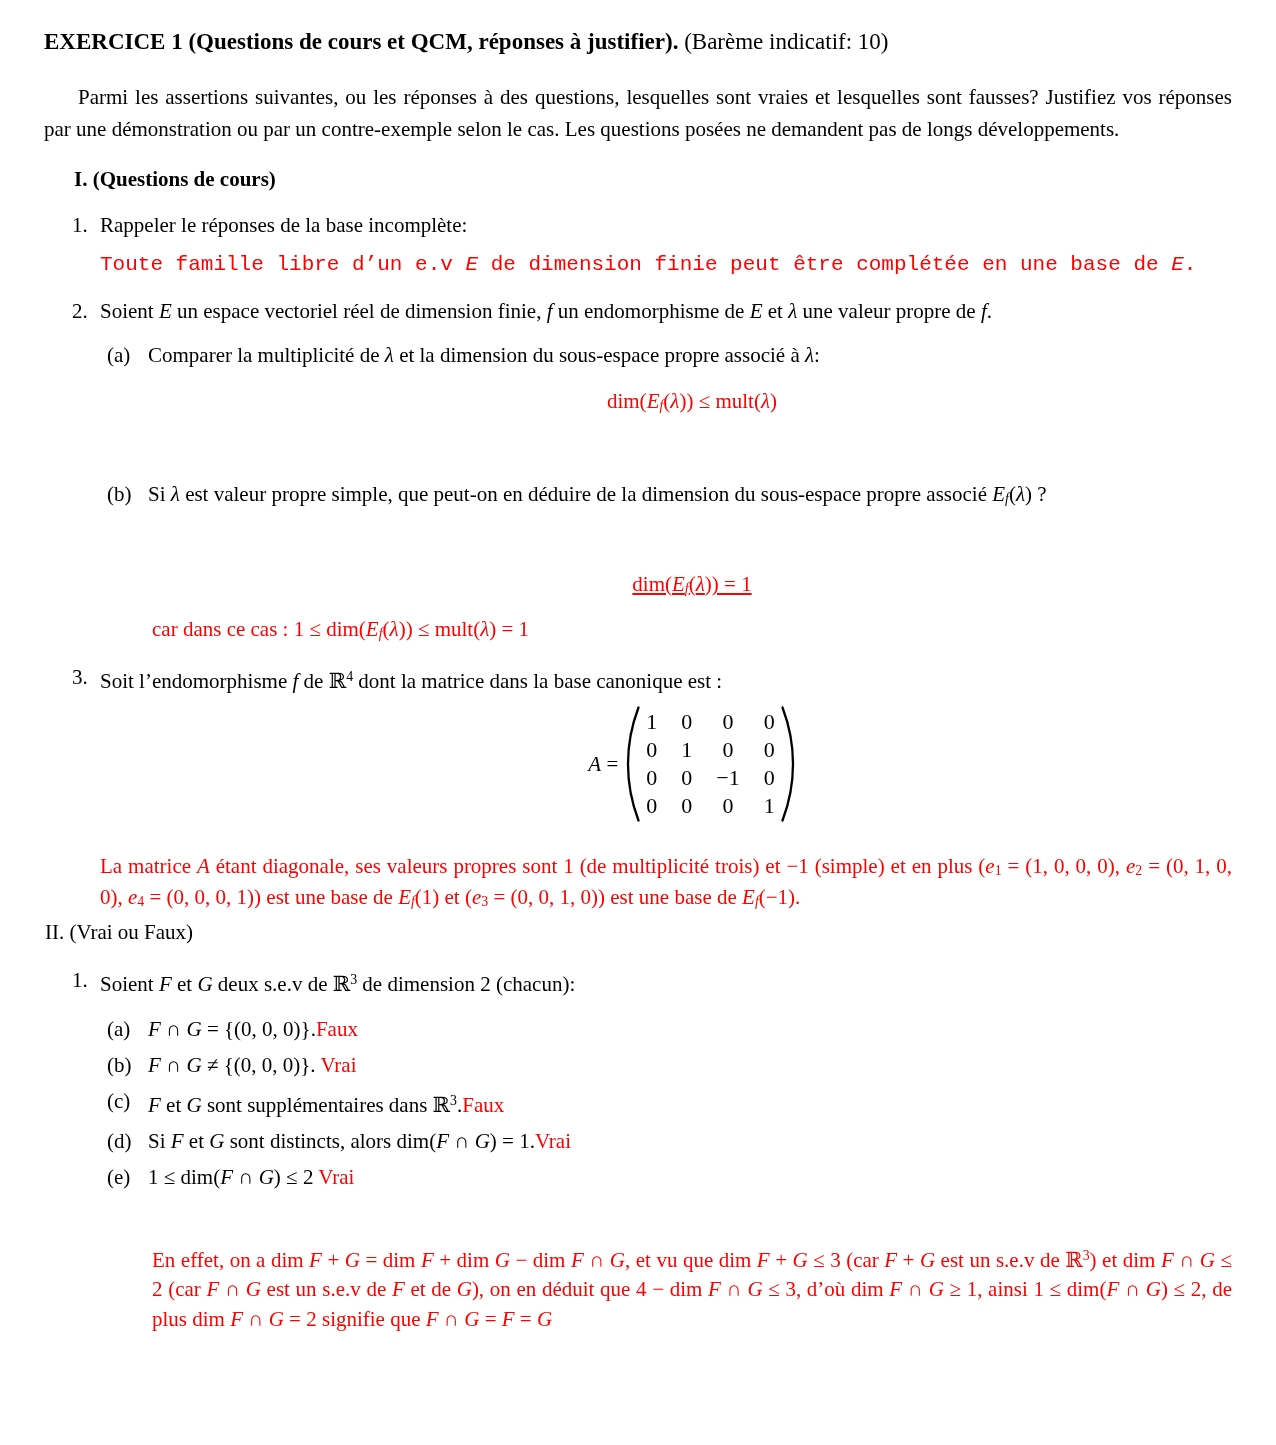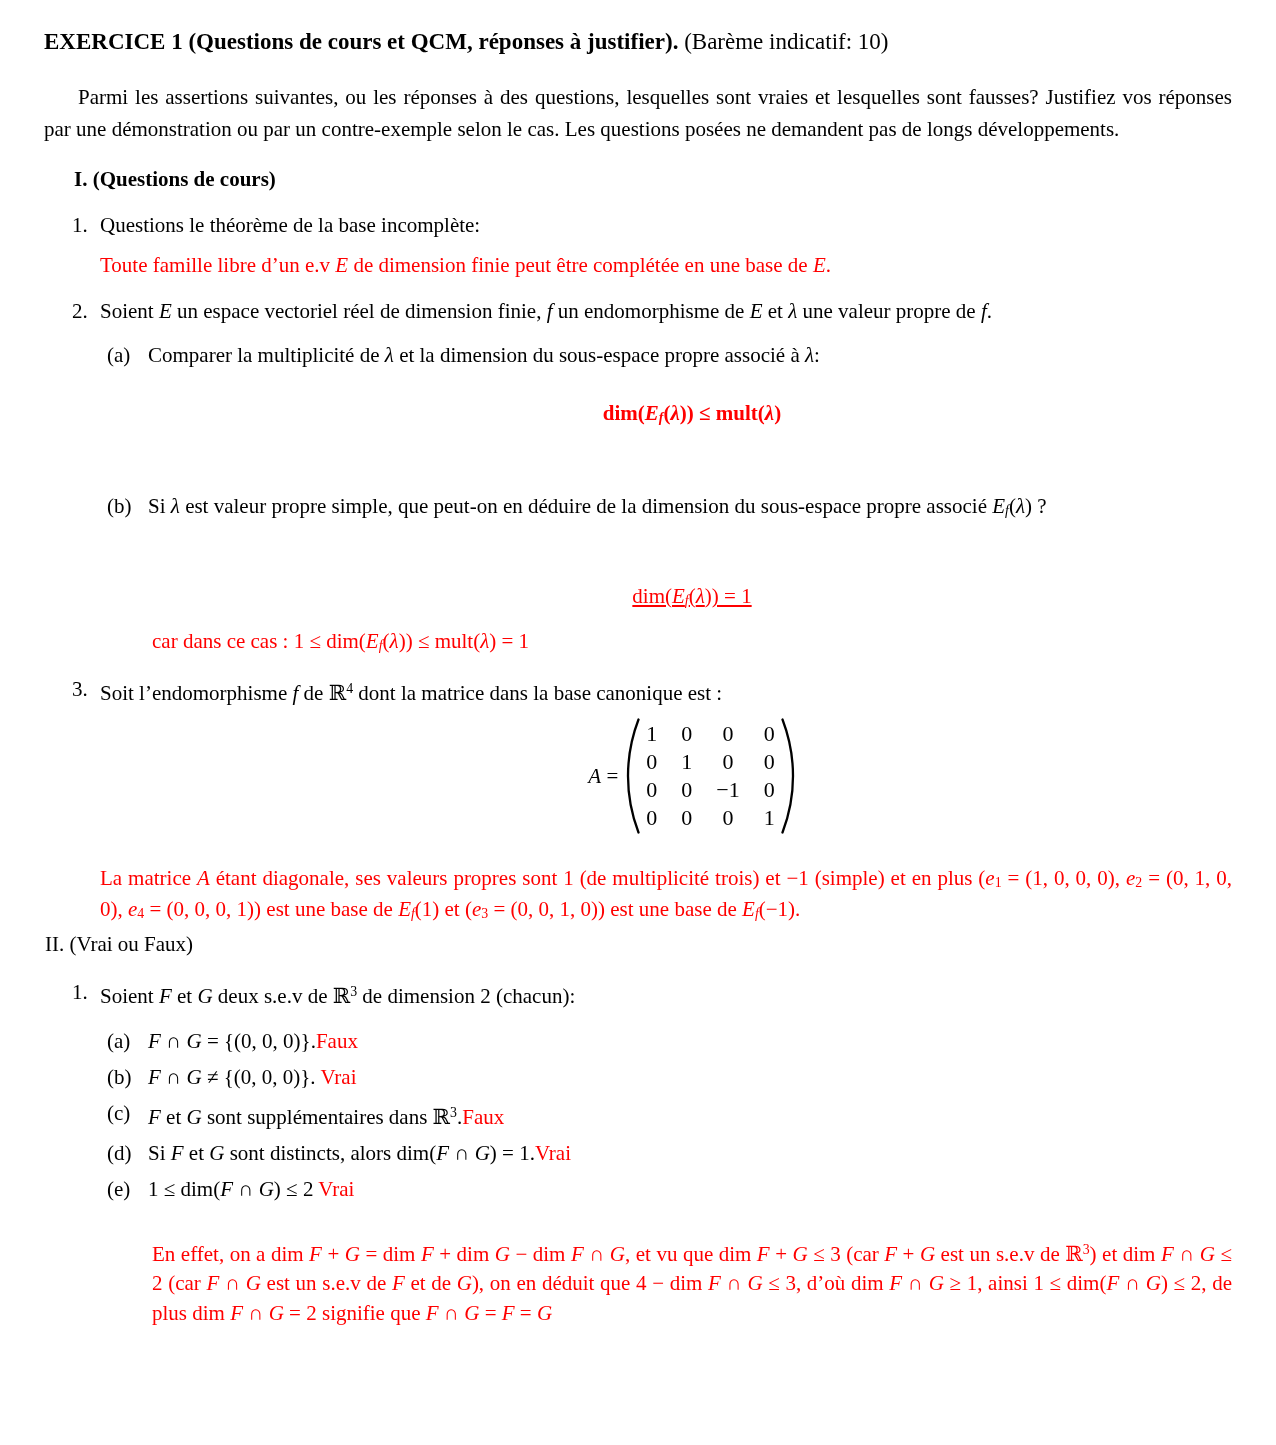--- a/index.html
+++ b/index.html
@@ -26,22 +26,22 @@
   .lab { flex: none; box-sizing: border-box; }
   .lab-num { width: 56px; padding-left: 28px; }
   .lab-sub { width: 104px; padding-left: 63px; }
   .cont { flex: 1 1 auto; min-width: 0; }
   .red { color: var(--accent, #ff0000); }
   .it { font-style: italic; }
   .sb { font-size: 66%; vertical-align: -0.18em; }
   .sp { font-size: 66%; vertical-align: 0.48em; }
   .mt14 { margin-top: 14px; }
   .mt12 { margin-top: 12px; }
-  .ans1 { margin: 8px 0 0 56px; }
-  .fa { margin-top: 26px; font-weight: bold; }
+  .ans1 { margin: 8px 0 0 56px; font-family: Liberation Mono, monospace; }
+  .fa { margin-top: 14px; }
   .qb { margin-top: 56px; }
   .fb { margin-top: 52px; text-decoration: underline; }
   .formula { margin-left: 108px; text-align: center; }
   .note { margin: 8px 0 0 108px; }
   .q3 { margin-top: 10px; }
   .matrixwrap { margin: 8px 0 0 108px; display: flex; justify-content: center; align-items: center; }
   .mlhs { margin-right: 7px; }
   .paren { flex: none; display: flex; align-items: center; }
   .paren.pl { margin-right: 3px; }
   .paren.pr { margin-left: 3px; }
@@ -52,42 +52,42 @@
     justify-items: center;
     align-items: center;
     padding: 2px 2px;
   }
   .mcell { height: 28px; line-height: 28px; font-size: 22px; }
   .prompt { margin: 20px 0 0 56px; }
   .ans3 { margin: 30px 0 0 56px; text-align: justify; line-height: 26px; }
   .tf1 { margin-top: 16px; }
   .tfitem { margin-top: 4px; }
   .tfitem.first { margin-top: 14px; }
-  .justif { margin: 30px 0 0 108px; text-align: justify; line-height: 30px; }
+  .justif { margin: 48px 0 0 108px; text-align: justify; line-height: 30px; }
 </style>
 </head>
 <body>
 
 <div class="page">
 
   <div class="title">
     <span class="b">EXERCICE 1 (Questions de cours et QCM, réponses à justifier).</span>
     <span>(Barème indicatif: 10)</span>
   </div>
 
   <p class="intro">Parmi les assertions suivantes, ou les réponses à des questions, lesquelles sont vraies et lesquelles sont fausses? Justifiez vos réponses par une démonstration ou par un contre-exemple selon le cas. Les questions posées ne demandent pas de longs développements.</p>
 
   <div class="sec sec1">
     <span>I.</span>
     <span>(Questions de cours)</span>
   </div>
 
   <div class="row mt14">
     <div class="lab lab-num">1.</div>
-    <div class="cont">Questions le théorème de la base incomplète:</div>
+    <div class="cont">Rappeler le réponses de la base incomplète:</div>
   </div>
   <div class="ans1 red">Toute famille libre d’un e.v <span class="it">E</span> de dimension finie peut être complétée en une base de <span class="it">E</span>.</div>
 
   <div class="row mt14">
     <div class="lab lab-num">2.</div>
     <div class="cont">Soient <span class="it">E</span> un espace vectoriel réel de dimension finie, <span class="it">f</span> un endomorphisme de <span class="it">E</span> et <span class="it">λ</span> une valeur propre de <span class="it">f</span>.</div>
   </div>
 
   <div class="row mt12">
     <div class="lab lab-sub">(a)</div>

